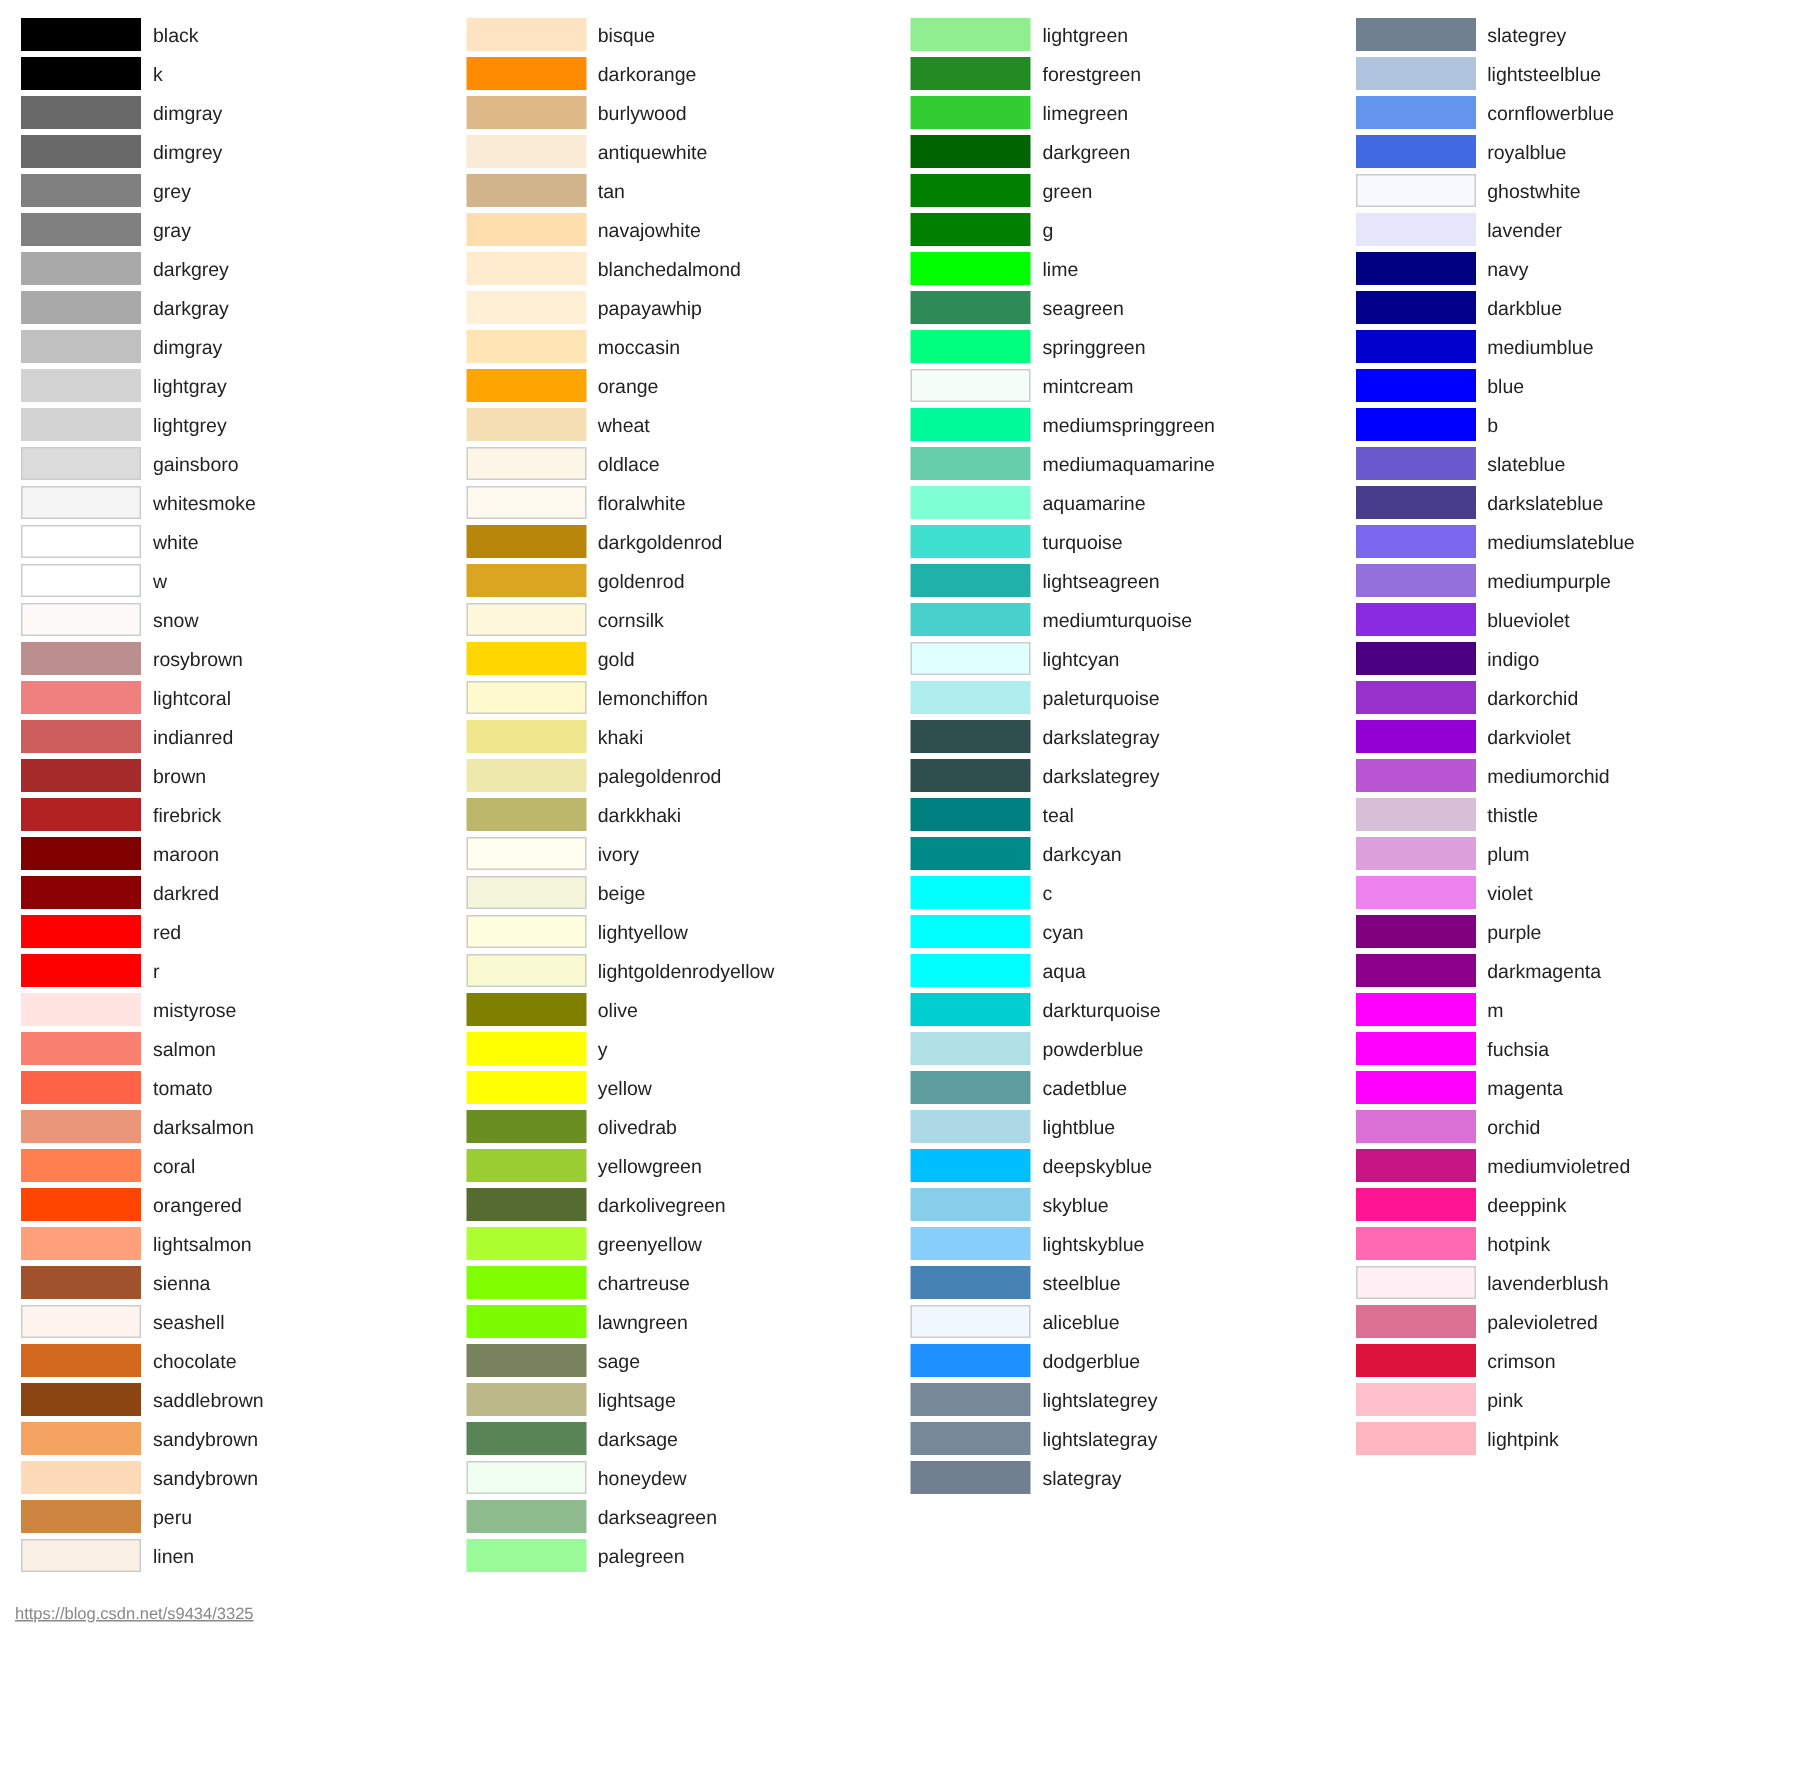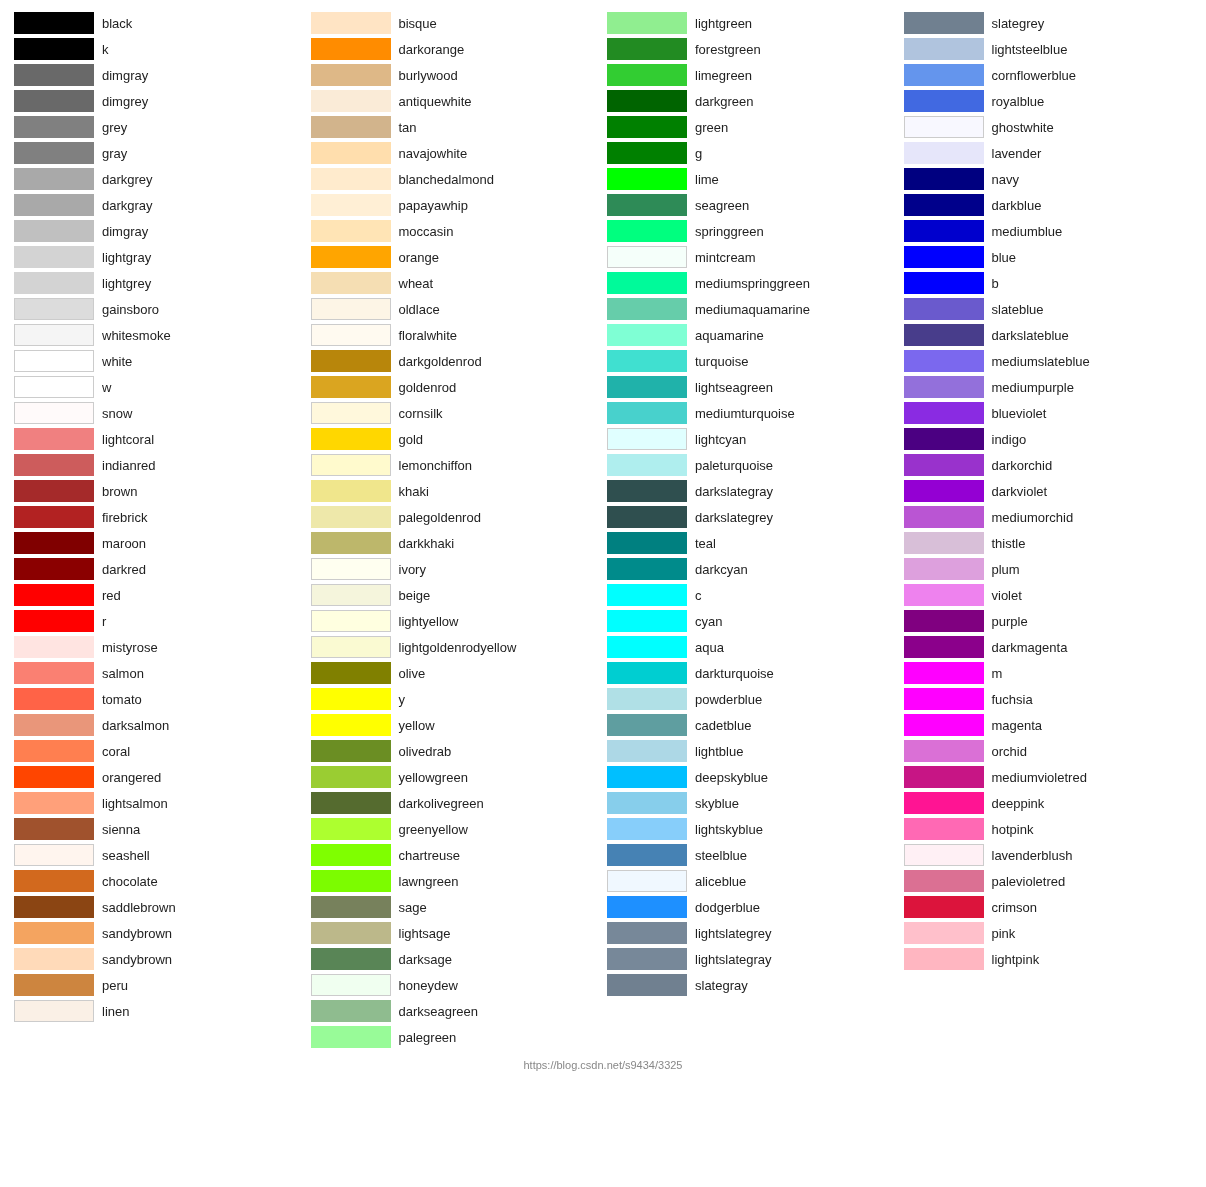--- a/index.html
+++ b/index.html
@@ -30,24 +30,25 @@
       min-width: 80px;
       margin-right: 8px;
       border: none;
     }
     .color-name {
       font-size: 13px;
       color: #222;
       white-space: nowrap;
     }
     .footer {
-      text-align: center;
+      text-align: left;
       font-size: 11px;
       color: #888;
-      margin-top: 9px;
+      margin-top: 20px;
+      text-decoration: underline;
     }
   </style>
 </head>
 <body>
 
 <div class="color-grid">
 <div class="column">
       <div class="color-item">
         <div class="color-swatch" style="background-color: rgb(0, 0, 0);"></div>
         <span class="color-name">black</span>
@@ -106,20 +107,24 @@
       </div>
       <div class="color-item">
         <div class="color-swatch" style="background-color: rgb(255, 255, 255); border: 1px solid rgb(204, 204, 204);"></div>
         <span class="color-name">w</span>
       </div>
       <div class="color-item">
         <div class="color-swatch" style="background-color: rgb(255, 250, 250); border: 1px solid rgb(204, 204, 204);"></div>
         <span class="color-name">snow</span>
       </div>
       <div class="color-item">
+        <div class="color-swatch" style="background-color: rgb(188, 143, 143);"></div>
+        <span class="color-name">rosybrown</span>
+      </div>
+      <div class="color-item">
         <div class="color-swatch" style="background-color: rgb(240, 128, 128);"></div>
         <span class="color-name">lightcoral</span>
       </div>
       <div class="color-item">
         <div class="color-swatch" style="background-color: rgb(205, 92, 92);"></div>
         <span class="color-name">indianred</span>
       </div>
       <div class="color-item">
         <div class="color-swatch" style="background-color: rgb(165, 42, 42);"></div>
         <span class="color-name">brown</span>

